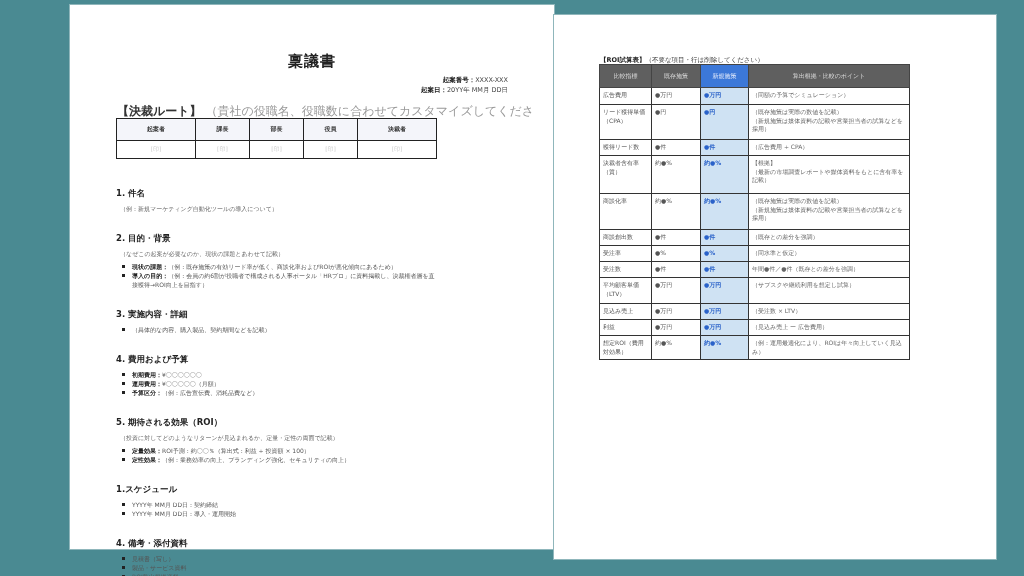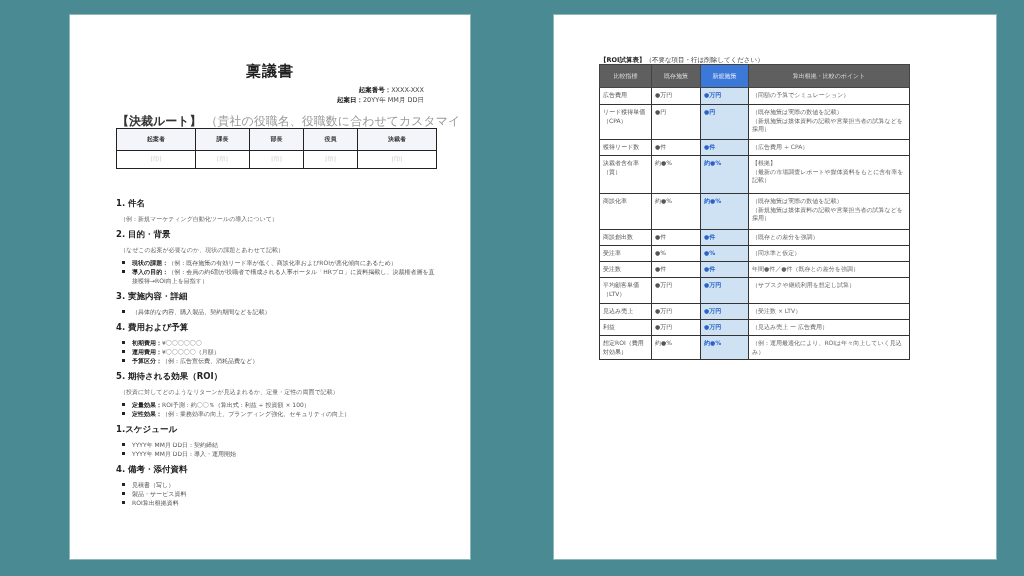--- a/index.html
+++ b/index.html
@@ -1,36 +1,36 @@
 <!DOCTYPE html>
 <html><head>
 <meta charset="utf-8">
 <style>
   * { box-sizing: border-box; margin: 0; padding: 0; }
   html, body { width: 1024px; height: 576px; overflow: hidden; }
   body { background: #4a8a92; font-family: "DejaVu Sans", sans-serif; color: #222; position: relative; }
   .page { position: absolute; background: #fff; box-shadow: 0 0 0 1px #8fb6bb; }
-  #page-left { left: 70px; top: 15px; width: 400px; height: 544px; }
+  #page-left { left: 70px; top: 5px; width: 484px; height: 544px; }
   #page-right { left: 554px; top: 15px; width: 442px; height: 544px; }
 
   
   .title { position: absolute; left: 0; right: 0; top: 47px; text-align: center; font-size: 15px; font-weight: bold; letter-spacing: 1px; }
   .meta { position: absolute; right: 46px; text-align: right; font-size: 6.5px; color: #444; }
   .meta b { color: #222; padding-left: 32px; }
   .meta1 { top: 71px; }
   .meta2 { top: 81px; }
   .route-label { position: absolute; left: 47px; top: 98px; font-size: 12px; }
   .route-label b { color: #333; }
   .route-label span.hint { color: #999; margin-left: 4px; }
   table.approval { position: absolute; left: 46px; top: 113px; width: 321px; border-collapse: collapse; }
   table.approval td, table.approval th { border: 1.2px solid #222; font-size: 6px; text-align: center; }
   table.approval th { height: 22px; background: #f4f5fa; font-weight: bold; color: #333; }
   table.approval td { height: 18px; color: #ccc; }
   .body-content { position: absolute; left: 46px; top: 165px; width: 320px; }
-  .sec-h { font-size: 8.5px; font-weight: bold; margin-top: 6px; margin-bottom: 4px; color: #222; }
+  .sec-h { font-size: 8.5px; font-weight: bold; margin-top: 20px; margin-bottom: 4px; color: #222; }
   .sec-h:first-child { margin-top: 18px; }
   .note { font-size: 6px; color: #666; margin-left: 4px; margin-bottom: 4px; line-height: 9px; }
   ul.bl { list-style: none; margin-left: 4px; }
   ul.bl li { position: relative; font-size: 6px; color: #555; padding-left: 12px; line-height: 9px; }
   ul.bl li::before { content: ""; position: absolute; left: 2px; top: 3px; width: 3px; height: 3px; background: #222; }
   ul.bl li b { color: #222; }
 
   
   .roi-label { position: absolute; left: 46px; top: 41px; font-size: 6.5px; color: #333; }
   .roi-label b { color: #222; }

